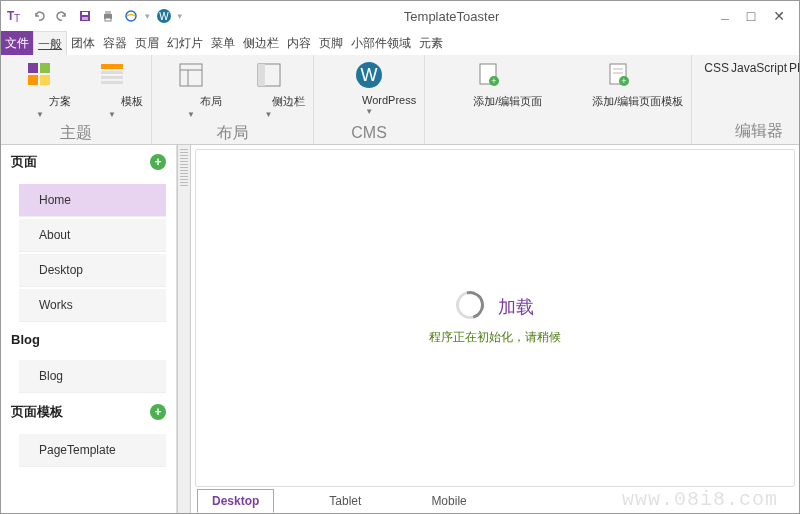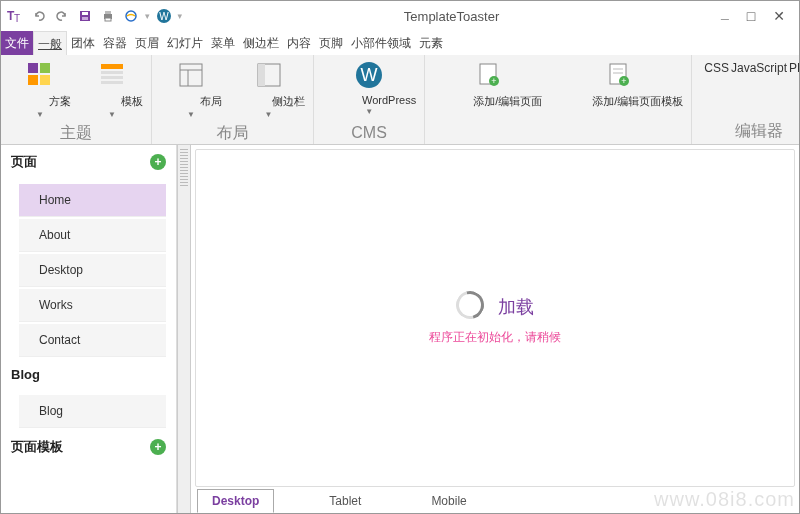--- a/index.html
+++ b/index.html
@@ -38,27 +38,27 @@
 .sidepanel .sitem.sel { background: #e6d4f0; }
 
 .splitter { width: 14px; background: #efefef; border-left: 1px solid #ccc; border-right: 1px solid #ccc; display: flex; align-items: flex-start; justify-content: center; padding-top: 4px; cursor: ew-resize; }
 .splitter .grip { width: 8px; height: 38px; background: repeating-linear-gradient(#bbb, #bbb 1px, #efefef 1px, #efefef 3px); }
 
 .canvas-area { flex: 1; display: flex; flex-direction: column; background: #fff; position: relative; }
 .canvas-body { flex: 1; display: flex; flex-direction: column; align-items: center; justify-content: center; gap: 10px; border: 1px solid #ddd; margin: 4px 4px 0 4px; border-radius: 2px; }
 .spinner { width: 28px; height: 28px; border: 3px solid #ddd; border-top-color: #888; border-right-color: #888; border-radius: 50%; transform: rotate(30deg); }
 .load-row { display: flex; align-items: flex-end; gap: 14px; }
 .load-title { color: #7b3fa0; font-size: 18px; font-weight: 500; }
-.load-sub { color: #ec4899; font-size: 12px; }
+.load-sub { color: #4d7c0f; font-size: 12px; }
 
 .viewtabs { display: flex; height: 26px; align-items: flex-end; padding-left: 6px; gap: 40px; }
 .viewtabs .vtab { padding: 4px 14px; font-size: 12px; color: #555; border: 1px solid transparent; cursor: pointer; }
 .viewtabs .vtab.active { color: #7b3fa0; font-weight: bold; border: 1px solid #aaa; border-bottom: 1px solid #fff; background: #fff; }
 
-.watermark { position: absolute; right: 4px; bottom: 2px; font-family: Liberation Sans, sans-serif; font-size: 20px; color: rgba(0,0,0,0.12); letter-spacing: 1px; pointer-events: none; }
+.watermark { position: absolute; right: 21px; bottom: 2px; font-family: Liberation Mono, monospace; font-size: 20px; color: rgba(0,0,0,0.12); letter-spacing: 1px; pointer-events: none; }
 </style>
 </head>
 <body>
 
 <div class="titlebar">
   <div class="qat">
     <div class="qat-btn">
         <svg width="18" height="14">
           <text x="0" y="11" font-size="12" font-weight="bold" fill="#7b3fa0">T</text>
           <text x="7" y="13" font-size="10" fill="#7b3fa0">T</text>
@@ -257,31 +257,31 @@
 <div class="workspace">
   <div class="sidepanel">
     <div class="sect-head">
       <span>页面</span>
       <span class="addbtn">+</span>
     </div>
     <div class="sitem sel">Home</div>
     <div class="sitem">About</div>
     <div class="sitem">Desktop</div>
     <div class="sitem">Works</div>
-    <div class="sitem">Contact</div>
 
     <div class="sect-head">
       <span>Blog</span>
     </div>
     <div class="sitem">Blog</div>
 
     <div class="sect-head">
       <span>页面模板</span>
       <span class="addbtn">+</span>
     </div>
+    <div class="sitem">PageTemplate</div>
   </div>
 
   <div class="splitter">
       <div class="grip"></div>
     </div>
 
   <div class="canvas-area">
     <div class="canvas-body">
       <div class="load-row">
         <div class="spinner"></div>

